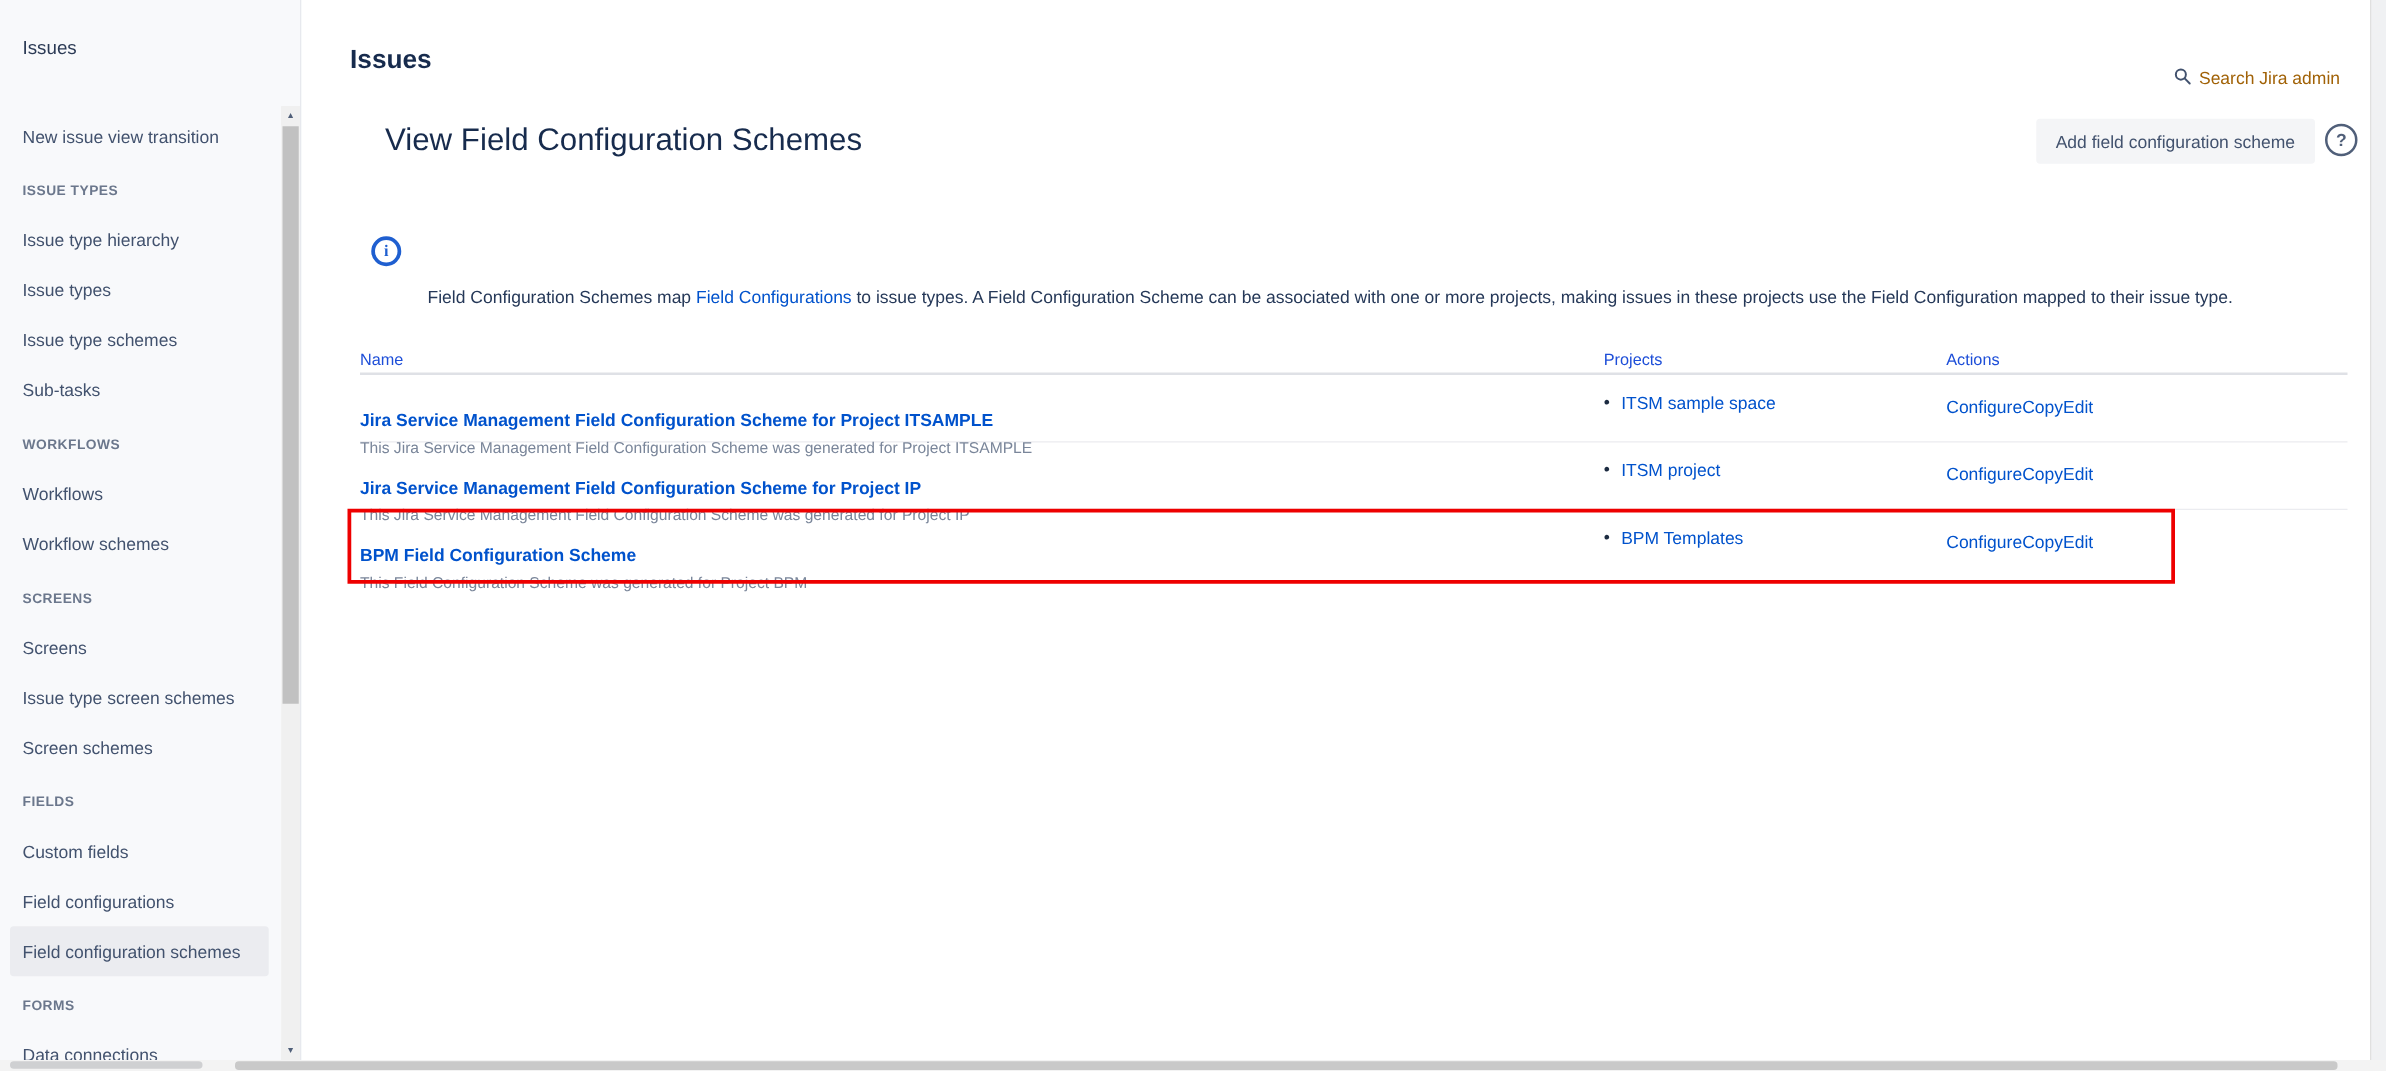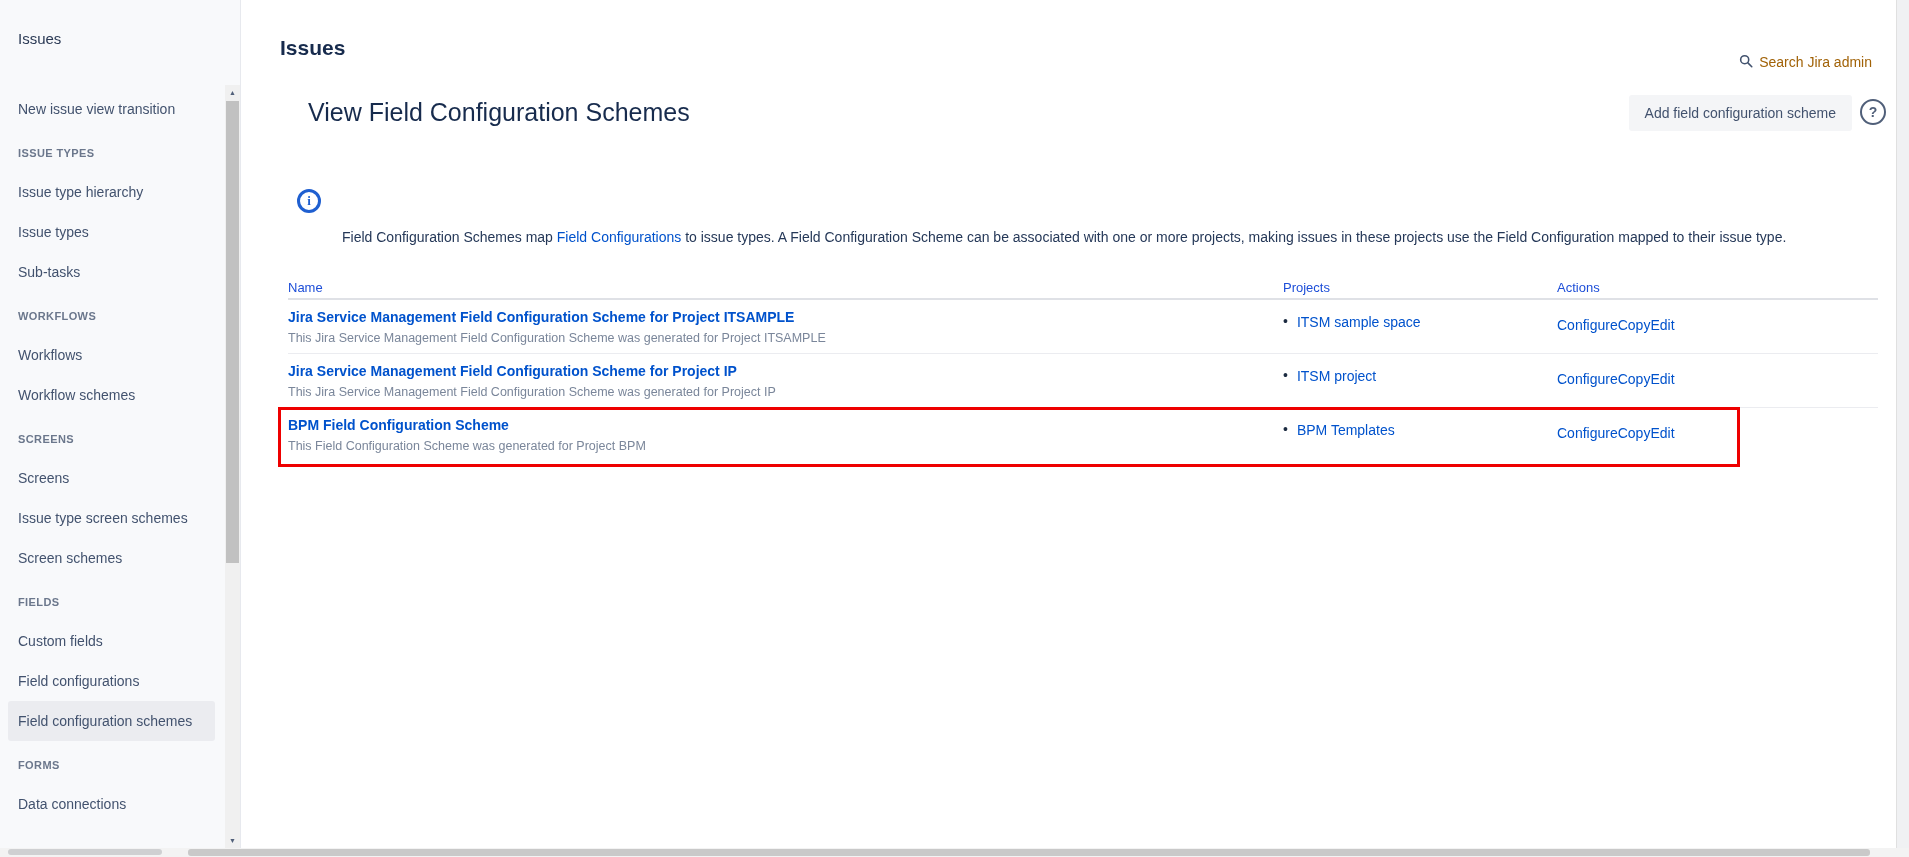--- a/index.html
+++ b/index.html
@@ -58,41 +58,42 @@
   .info-line.l2{top:229px;}
   .text-link{color:var(--link); text-decoration:none; cursor:pointer;}
 
   
   .table{position:absolute; left:46px; top:276px; width:1590px;}
   .t-head{display:grid; grid-template-columns:995px 274px 1fr; height:24px;
     border-bottom:2px solid var(--line); font-size:13px; color:#1d4ed8; padding-top:4px;}
   .t-row{display:grid; grid-template-columns:995px 274px 1fr; height:54px;
     border-bottom:1px solid var(--row-line); position:relative;}
   .t-row:last-child{border-bottom:none;}
-  .cell-name{padding-top:8px;}
+  .cell-name{padding-top:28px;}
   .row-name{font-size:14px; font-weight:700; color:var(--link); text-decoration:none; cursor:pointer;}
   .row-desc{margin-top:5px; font-size:12.5px; color:var(--submuted);}
   .cell-projects{padding-top:14px; font-size:14px; display:flex; align-items:flex-start;}
   .bullet{color:#1c2b41; margin-right:9px; font-size:14px; line-height:15px;}
   .cell-actions{padding-top:17px; font-size:14px; display:flex; }
   .t-row.highlighted::after{content:""; position:absolute; left:-10px; right:138px; top:-1px; bottom:-5px;
     border:3px solid var(--red); pointer-events:none;}
 </style>
 </head>
 <body>
 
 <nav class="sidebar">
   <div class="side-title">Issues</div>
   <div class="side-item top">New issue view transition</div>
   <div>
   <div class="side-section">
     <div class="side-section-label section-label">ISSUE TYPES</div>
     <div class="section-items">
           <div class="side-item">Issue type hierarchy</div>
           <div class="side-item">Issue types</div>
+          <div class="side-item">Issue type schemes</div>
           <div class="side-item">Sub-tasks</div>
         </div>
   </div>
 
   <div class="side-section">
     <div class="side-section-label section-label">WORKFLOWS</div>
     <div class="section-items">
           <div class="side-item">Workflows</div>
           <div class="side-item">Workflow schemes</div>
         </div>

